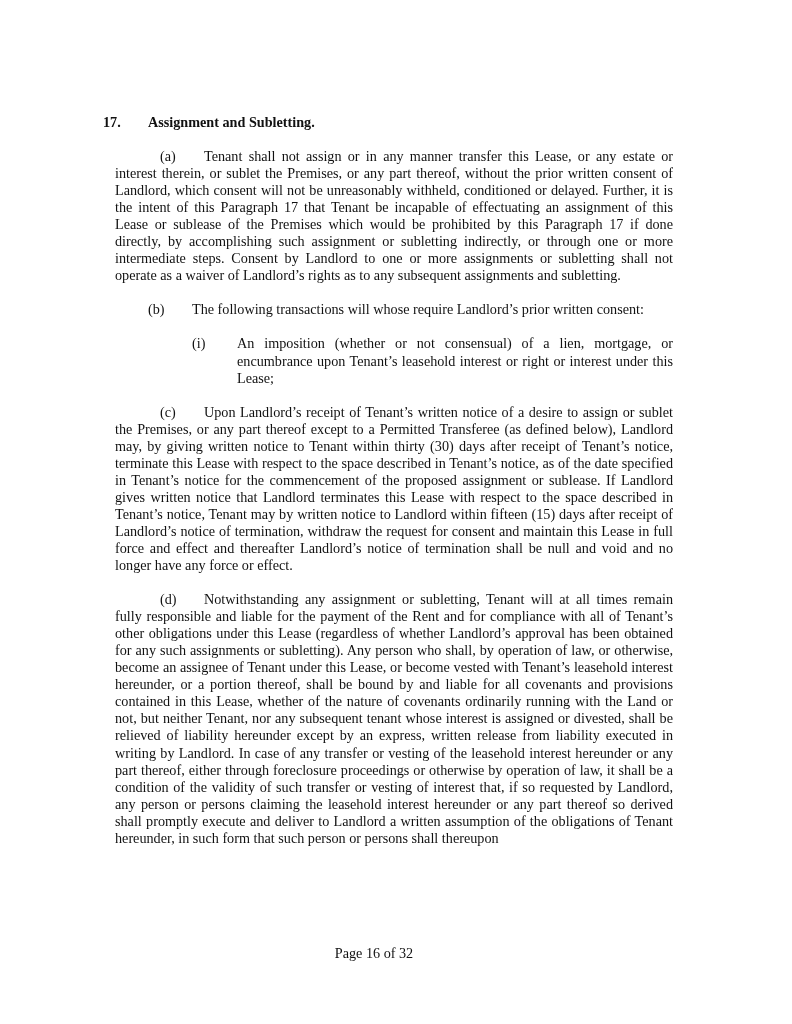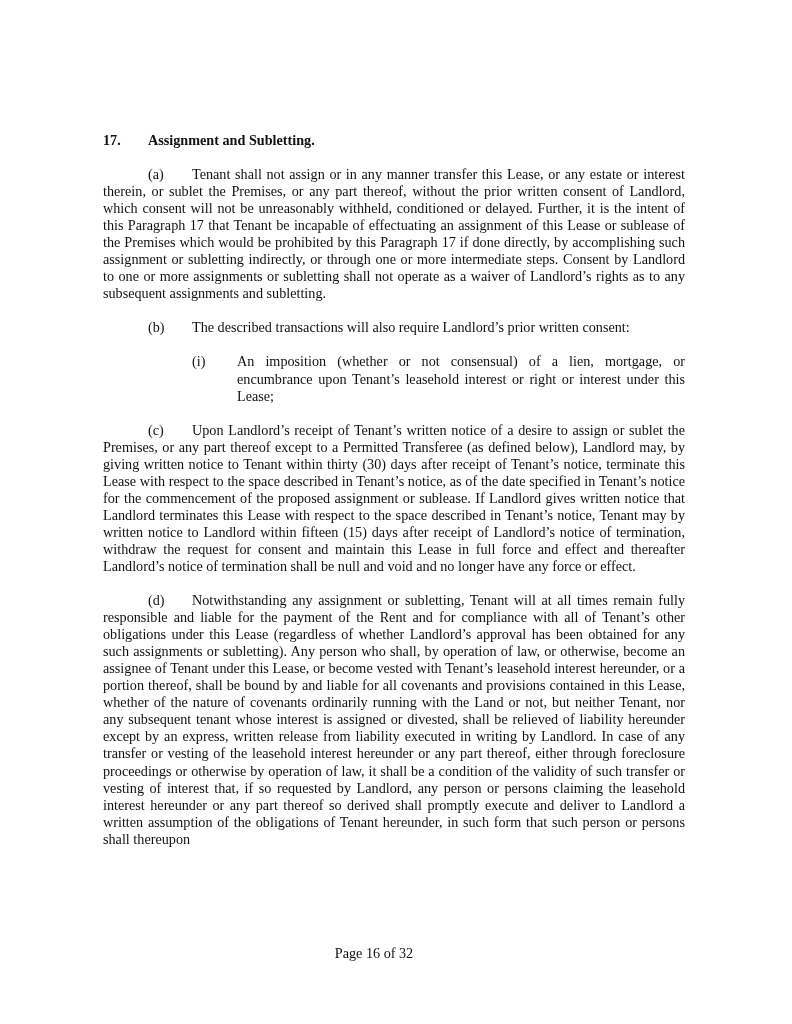--- a/index.html
+++ b/index.html
@@ -1,40 +1,40 @@
 <!DOCTYPE html>
 <html><head>
 <meta charset="utf-8">
 <style>
   html, body { margin:0; padding:0; background:#ffffff; }
   body { width:792px; height:1024px; position:relative; overflow:hidden;
          font-family:"Liberation Serif","DejaVu Serif",serif; color:#111; }
-  .page { position:absolute; left:103px; top:132px; width:582px; font-size:14.2px; line-height:17.05px; }
+  .page { position:absolute; left:103px; top:114px; width:582px; font-size:14.2px; line-height:17.05px; }
   .heading { font-weight:bold; font-size:14.2px; margin:0 0 17px 0; }
   .heading .num { display:inline-block; width:45px; }
-  p { margin:0; text-align:justify; }
+  p { margin:12px; text-align:justify; }
   .para { text-indent:0; margin-bottom:17px; }
   .para .lbl { display:inline-block; width:44px; margin-left:45px; }
   .sub { margin-left:45px; margin-bottom:17px; }
   .sub .lbl { display:inline-block; width:44px; }
   .item { position:relative; margin-left:134px; margin-bottom:17px; text-align:justify; }
   .item .lbl { position:absolute; left:-45px; top:0; }
   .footer { position:absolute; top:945px; left:0; width:748px; text-align:center; font-size:14.2px; }
 </style>
 </head>
 <body>
 
 <div class="page">
   <div class="heading">
     <span class="num">17.</span><span>Assignment and Subletting.</span>
   </div>
 
   <p class="para"><span class="lbl">(a)</span><span>Tenant shall not assign or in any manner transfer this Lease, or any estate or interest therein, or sublet the Premises, or any part thereof, without the prior written consent of Landlord, which consent will not be unreasonably withheld, conditioned or delayed. Further, it is the intent of this Paragraph 17 that Tenant be incapable of effectuating an assignment of this Lease or sublease of the Premises which would be prohibited by this Paragraph 17 if done directly, by accomplishing such assignment or subletting indirectly, or through one or more intermediate steps. Consent by Landlord to one or more assignments or subletting shall not operate as a waiver of Landlord’s rights as to any subsequent assignments and subletting.</span></p>
 
-  <p class="sub"><span class="lbl">(b)</span><span>The described transactions will also require Landlord’s prior written consent:</span></p>
+  <p class="sub"><span class="lbl">(b)</span><span>The following transactions will whose require Landlord’s prior written consent:</span></p>
 
   <p class="item"><span class="lbl">(i)</span><span>An imposition (whether or not consensual) of a lien, mortgage, or encumbrance upon Tenant’s leasehold interest or right or interest under this Lease;</span></p>
 
 
   <p class="para"><span class="lbl">(c)</span><span>Upon Landlord’s receipt of Tenant’s written notice of a desire to assign or sublet the Premises, or any part thereof except to a Permitted Transferee (as defined below), Landlord may, by giving written notice to Tenant within thirty (30) days after receipt of Tenant’s notice, terminate this Lease with respect to the space described in Tenant’s notice, as of the date specified in Tenant’s notice for the commencement of the proposed assignment or sublease. If Landlord gives written notice that Landlord terminates this Lease with respect to the space described in Tenant’s notice, Tenant may by written notice to Landlord within fifteen (15) days after receipt of Landlord’s notice of termination, withdraw the request for consent and maintain this Lease in full force and effect and thereafter Landlord’s notice of termination shall be null and void and no longer have any force or effect.</span></p>
 
   <p class="para"><span class="lbl">(d)</span><span>Notwithstanding any assignment or subletting, Tenant will at all times remain fully responsible and liable for the payment of the Rent and for compliance with all of Tenant’s other obligations under this Lease (regardless of whether Landlord’s approval has been obtained for any such assignments or subletting). Any person who shall, by operation of law, or otherwise, become an assignee of Tenant under this Lease, or become vested with Tenant’s leasehold interest hereunder, or a portion thereof, shall be bound by and liable for all covenants and provisions contained in this Lease, whether of the nature of covenants ordinarily running with the Land or not, but neither Tenant, nor any subsequent tenant whose interest is assigned or divested, shall be relieved of liability hereunder except by an express, written release from liability executed in writing by Landlord. In case of any transfer or vesting of the leasehold interest hereunder or any part thereof, either through foreclosure proceedings or otherwise by operation of law, it shall be a condition of the validity of such transfer or vesting of interest that, if so requested by Landlord, any person or persons claiming the leasehold interest hereunder or any part thereof so derived shall promptly execute and deliver to Landlord a written assumption of the obligations of Tenant hereunder, in such form that such person or persons shall thereupon</span></p>
 </div>
 
 <div class="footer">Page 16 of 32</div>

